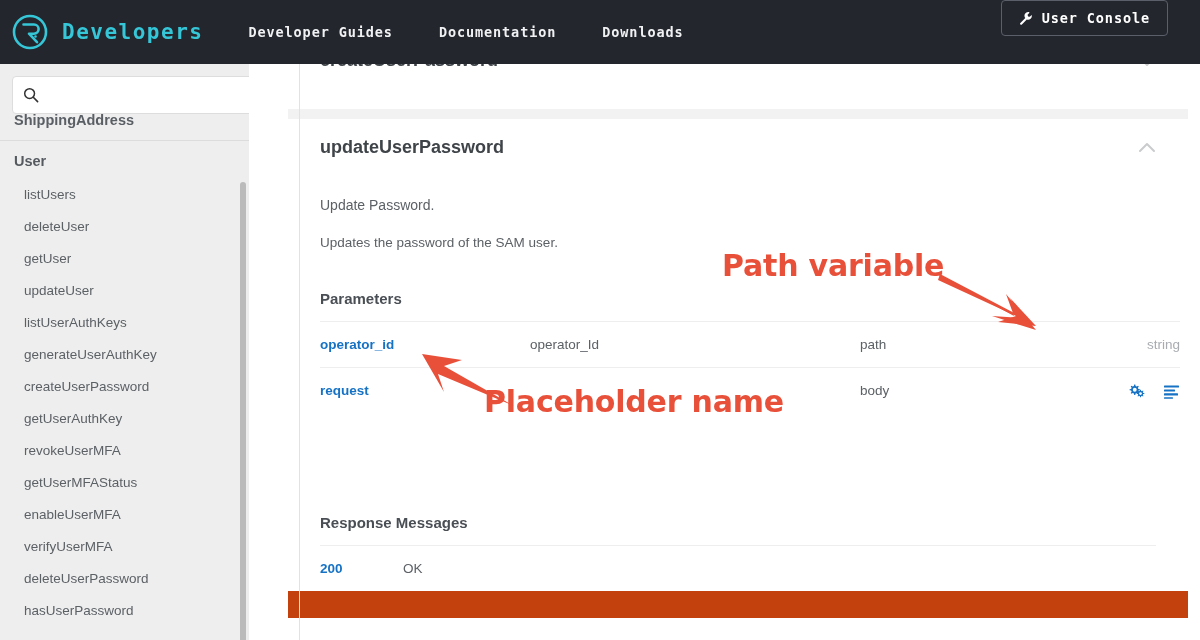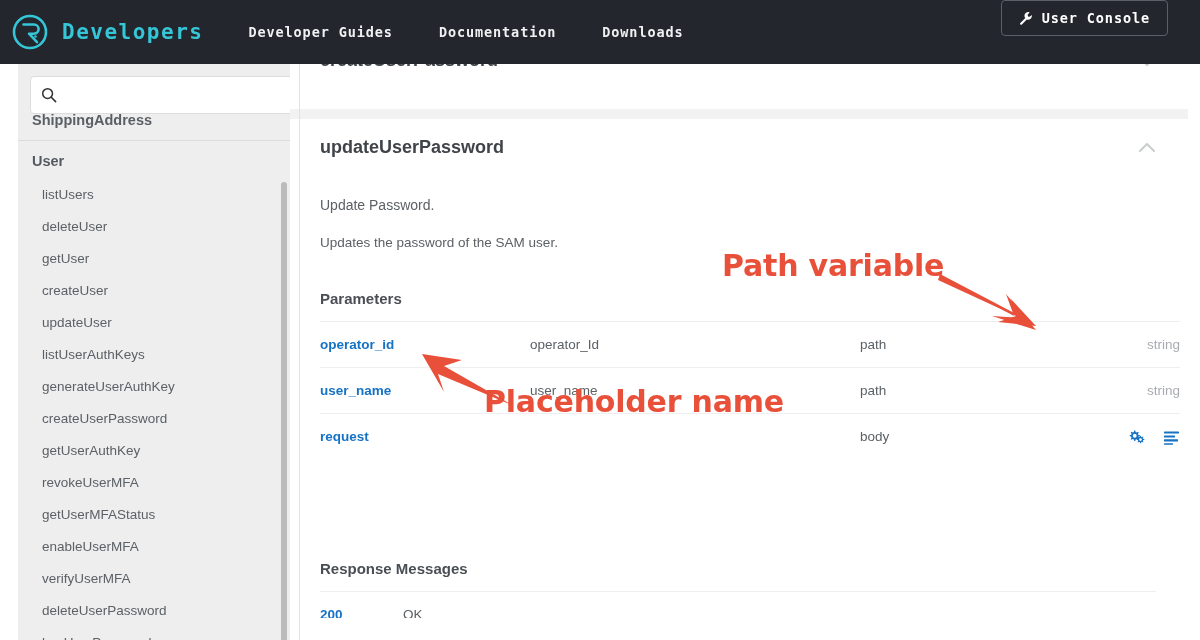--- a/index.html
+++ b/index.html
@@ -40,21 +40,21 @@
     border: 1px solid #5a5f6a; border-radius: 4px;
     padding: 9px 17px; color: #ffffff;
     font-size: 13.5px; letter-spacing: 0.9px;
     font-family: "DejaVu Sans Mono", monospace; font-weight: 700;
     background: transparent; cursor: pointer; white-space: nowrap;
   }
   .wrench { width: 14px; height: 14px; display: block; }
 
   
   .sidebar {
-    position: absolute; top: 64px; left: 18px; width: 272px; height: 576px;
+    position: absolute; top: 64px; left: 0; width: 249px; height: 576px;
     background: #eeeeee; overflow: hidden; z-index: 20; padding-left: 48px;
   }
   .sidebar-list {
     position: absolute; top: 0; left: 0; width: 300px;
     padding-top: 38px;
   }
   .side-group-label {
     font-size: 14.5px; color: #555a60; font-weight: 700;
     padding: 10px 14px 10px 14px;
   }
@@ -170,21 +170,20 @@
   <div class="sidebar">
 
     <div class="sidebar-list">
       <div class="side-group-label faded">ShippingAddress</div>
       <div class="side-divider"></div>
       <div class="side-group-label">User</div>
 
       <div class="side-item">listUsers</div>
       <div class="side-item">deleteUser</div>
       <div class="side-item">getUser</div>
-      <div class="side-item">createUser</div>
       <div class="side-item">updateUser</div>
       <div class="side-item">listUserAuthKeys</div>
       <div class="side-item">generateUserAuthKey</div>
       <div class="side-item">createUserPassword</div>
       <div class="side-item">getUserAuthKey</div>
       <div class="side-item">revokeUserMFA</div>
       <div class="side-item">getUserMFAStatus</div>
       <div class="side-item">enableUserMFA</div>
       <div class="side-item">verifyUserMFA</div>
       <div class="side-item">deleteUserPassword</div>
@@ -231,26 +230,20 @@
         <div class="op-summary">Update Password.</div>
         <div class="op-desc">Updates the password of the SAM user.</div>
 
         <div class="section-title">Parameters</div>
 
         <table class="ptable">
           <tbody>
               <tr>
             <td class="c-name">operator_id</td>
             <td class="c-desc">operator_Id</td>
-            <td class="c-in">path</td>
-            <td class="c-type">string</td>
-          </tr>
-          <tr>
-            <td class="c-name">user_name</td>
-            <td class="c-desc">user_name</td>
             <td class="c-in">path</td>
             <td class="c-type">string</td>
           </tr>
           <tr>
             <td class="c-name">request</td>
             <td class="c-desc"></td>
             <td class="c-in">body</td>
             <td class="c-icons">
               <svg class="tbl-icon" viewBox="0 0 17 15">
                 <g fill="#1672c4">

